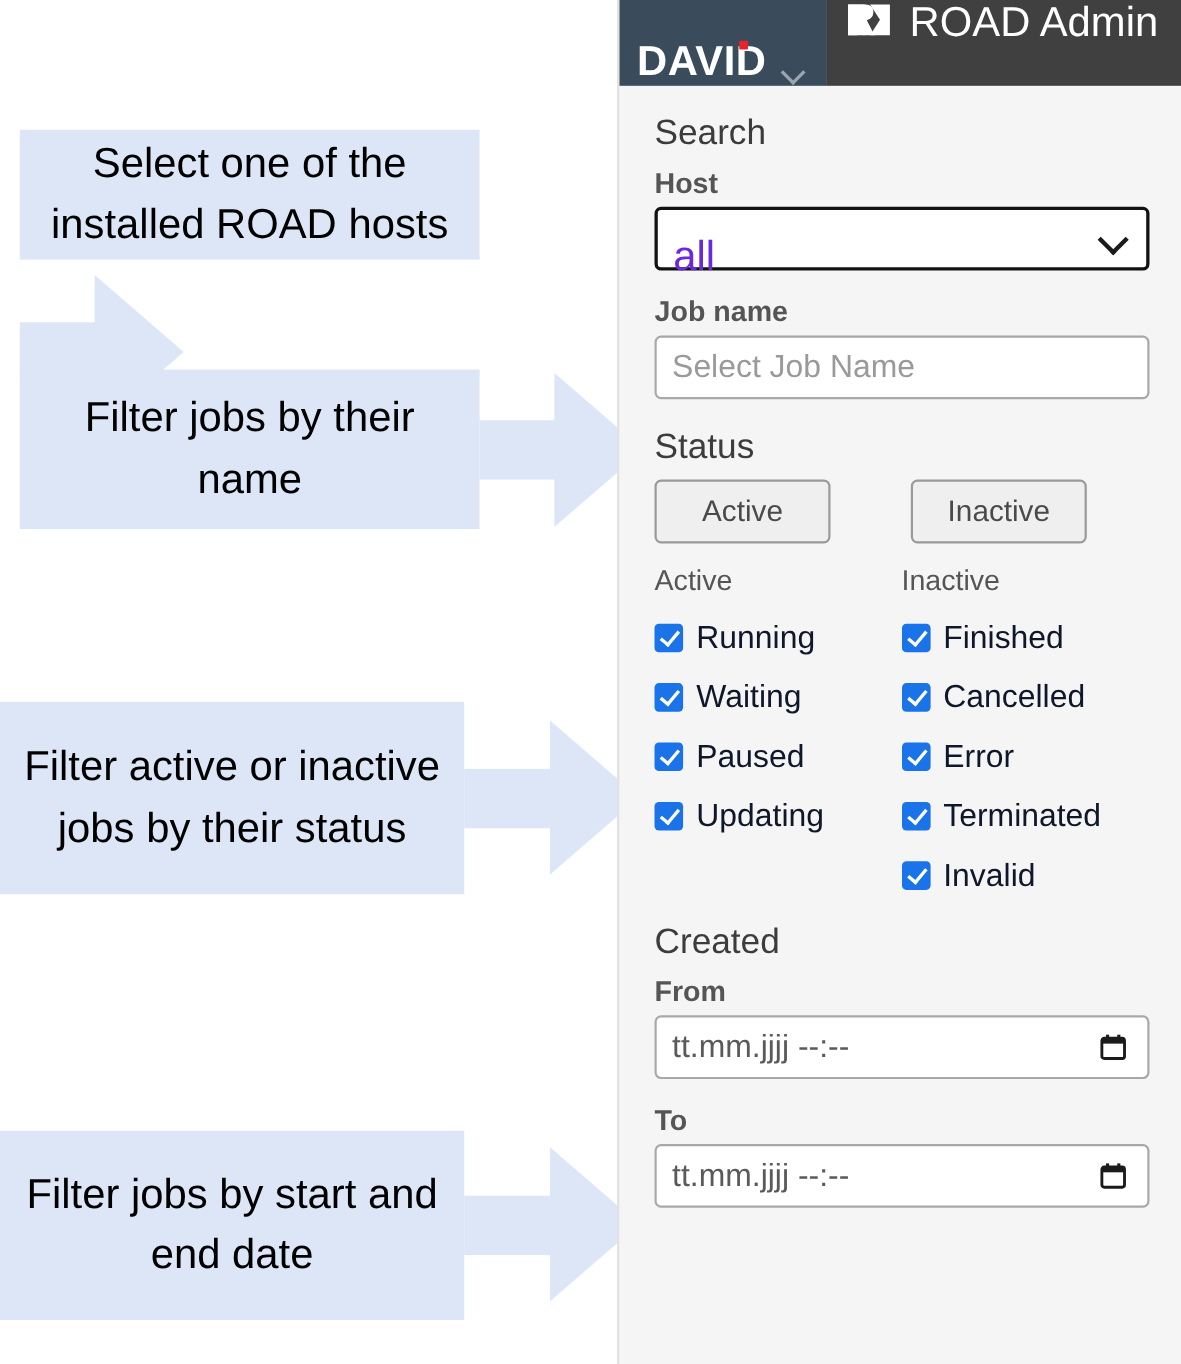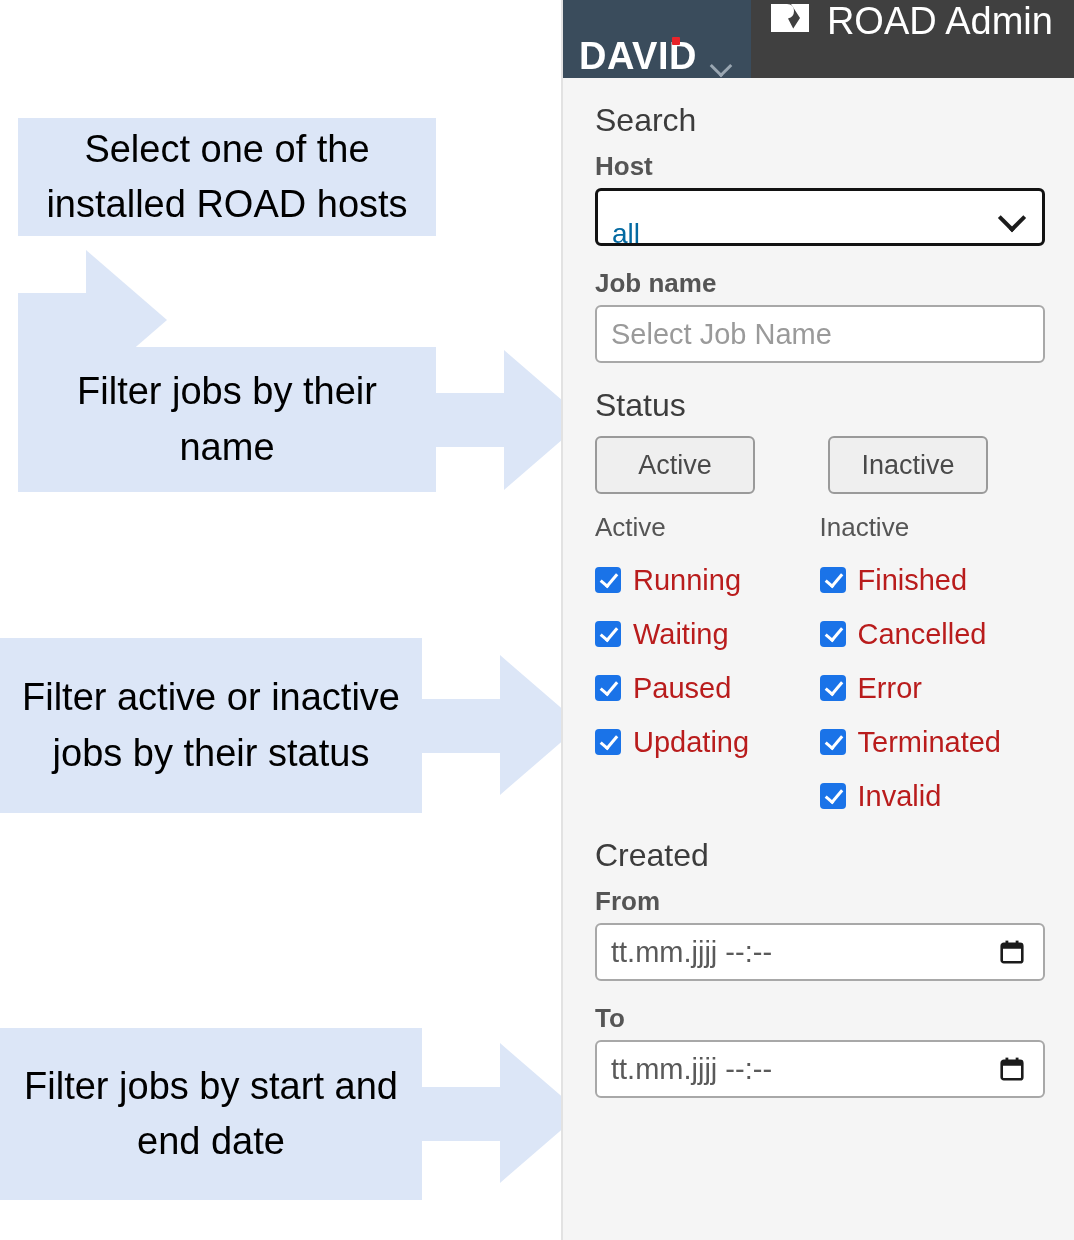--- a/index.html
+++ b/index.html
@@ -155,22 +155,22 @@
     background: #ffffff;
     border: 3px solid #121212;
     border-radius: 6px;
     box-sizing: border-box;
     display: flex;
     align-items: center;
     padding: 0 14px;
     position: relative;
   }
   .sel-host .val {
-    font-size: 28px;
-    color: #0369a1;
+    font-size: 38px;
+    color: #6d28d9;
     margin-top: 33px;
   }
   .sel-caret {
     position: absolute;
     right: 20px;
     top: 17px;
     width: 16px;
     height: 16px;
     border-right: 4px solid #1b1b1b;
     border-bottom: 4px solid #1b1b1b;
@@ -240,21 +240,21 @@
     left: 9px;
     top: 3px;
     width: 7px;
     height: 14px;
     border-right: 3px solid #ffffff;
     border-bottom: 3px solid #ffffff;
     transform: rotate(40deg);
   }
   .cb-label {
     font-size: 29px;
-    color: #b91c1c;
+    color: #0f172a;
     font-family: "Liberation Sans", sans-serif;
     white-space: nowrap;
     text-align: center;
   }
 
   .dt-input {
     width: 450px;
     height: 58px;
     background: #ffffff;
     border: 2px solid #a8a8a8;
@@ -283,21 +283,21 @@
 <body>
 
 <div class="annot" style="left:18px; top:118px; width:567px; height:168px;flex-direction:column;">
   <div class="annot-box" style="width:418px; height:168px;">Select one of the installed ROAD hosts</div>
   <div class="annot-arrow" style="width:149px; height:168px;">
     <div class="shaft" style="top:57px; height:54px; width:85px;"></div>
     <div class="head" style="left:68px; top:14px; border-width:70px 0 70px 81px;"></div>
   </div>
 </div>
 
-<div class="annot" style="left:18px; top:347px; width:567px; height:145px;">
+<div class="annot" style="left:18px; top:336px; width:567px; height:145px;">
   <div class="annot-box" style="width:418px; height:145px;">Filter jobs by their name</div>
   <div class="annot-arrow" style="width:149px; height:145px;">
     <div class="shaft" style="top:46px; height:54px; width:85px;"></div>
     <div class="head" style="left:68px; top:3px; border-width:70px 0 70px 81px;"></div>
   </div>
 </div>
 
 <div class="annot" style="left:0px; top:638px; width:585px; height:227px;">
   <div class="annot-box" style="width:422px; height:175px;">Filter active or inactive jobs by their status</div>
   <div class="annot-arrow" style="width:163px; height:175px;">

